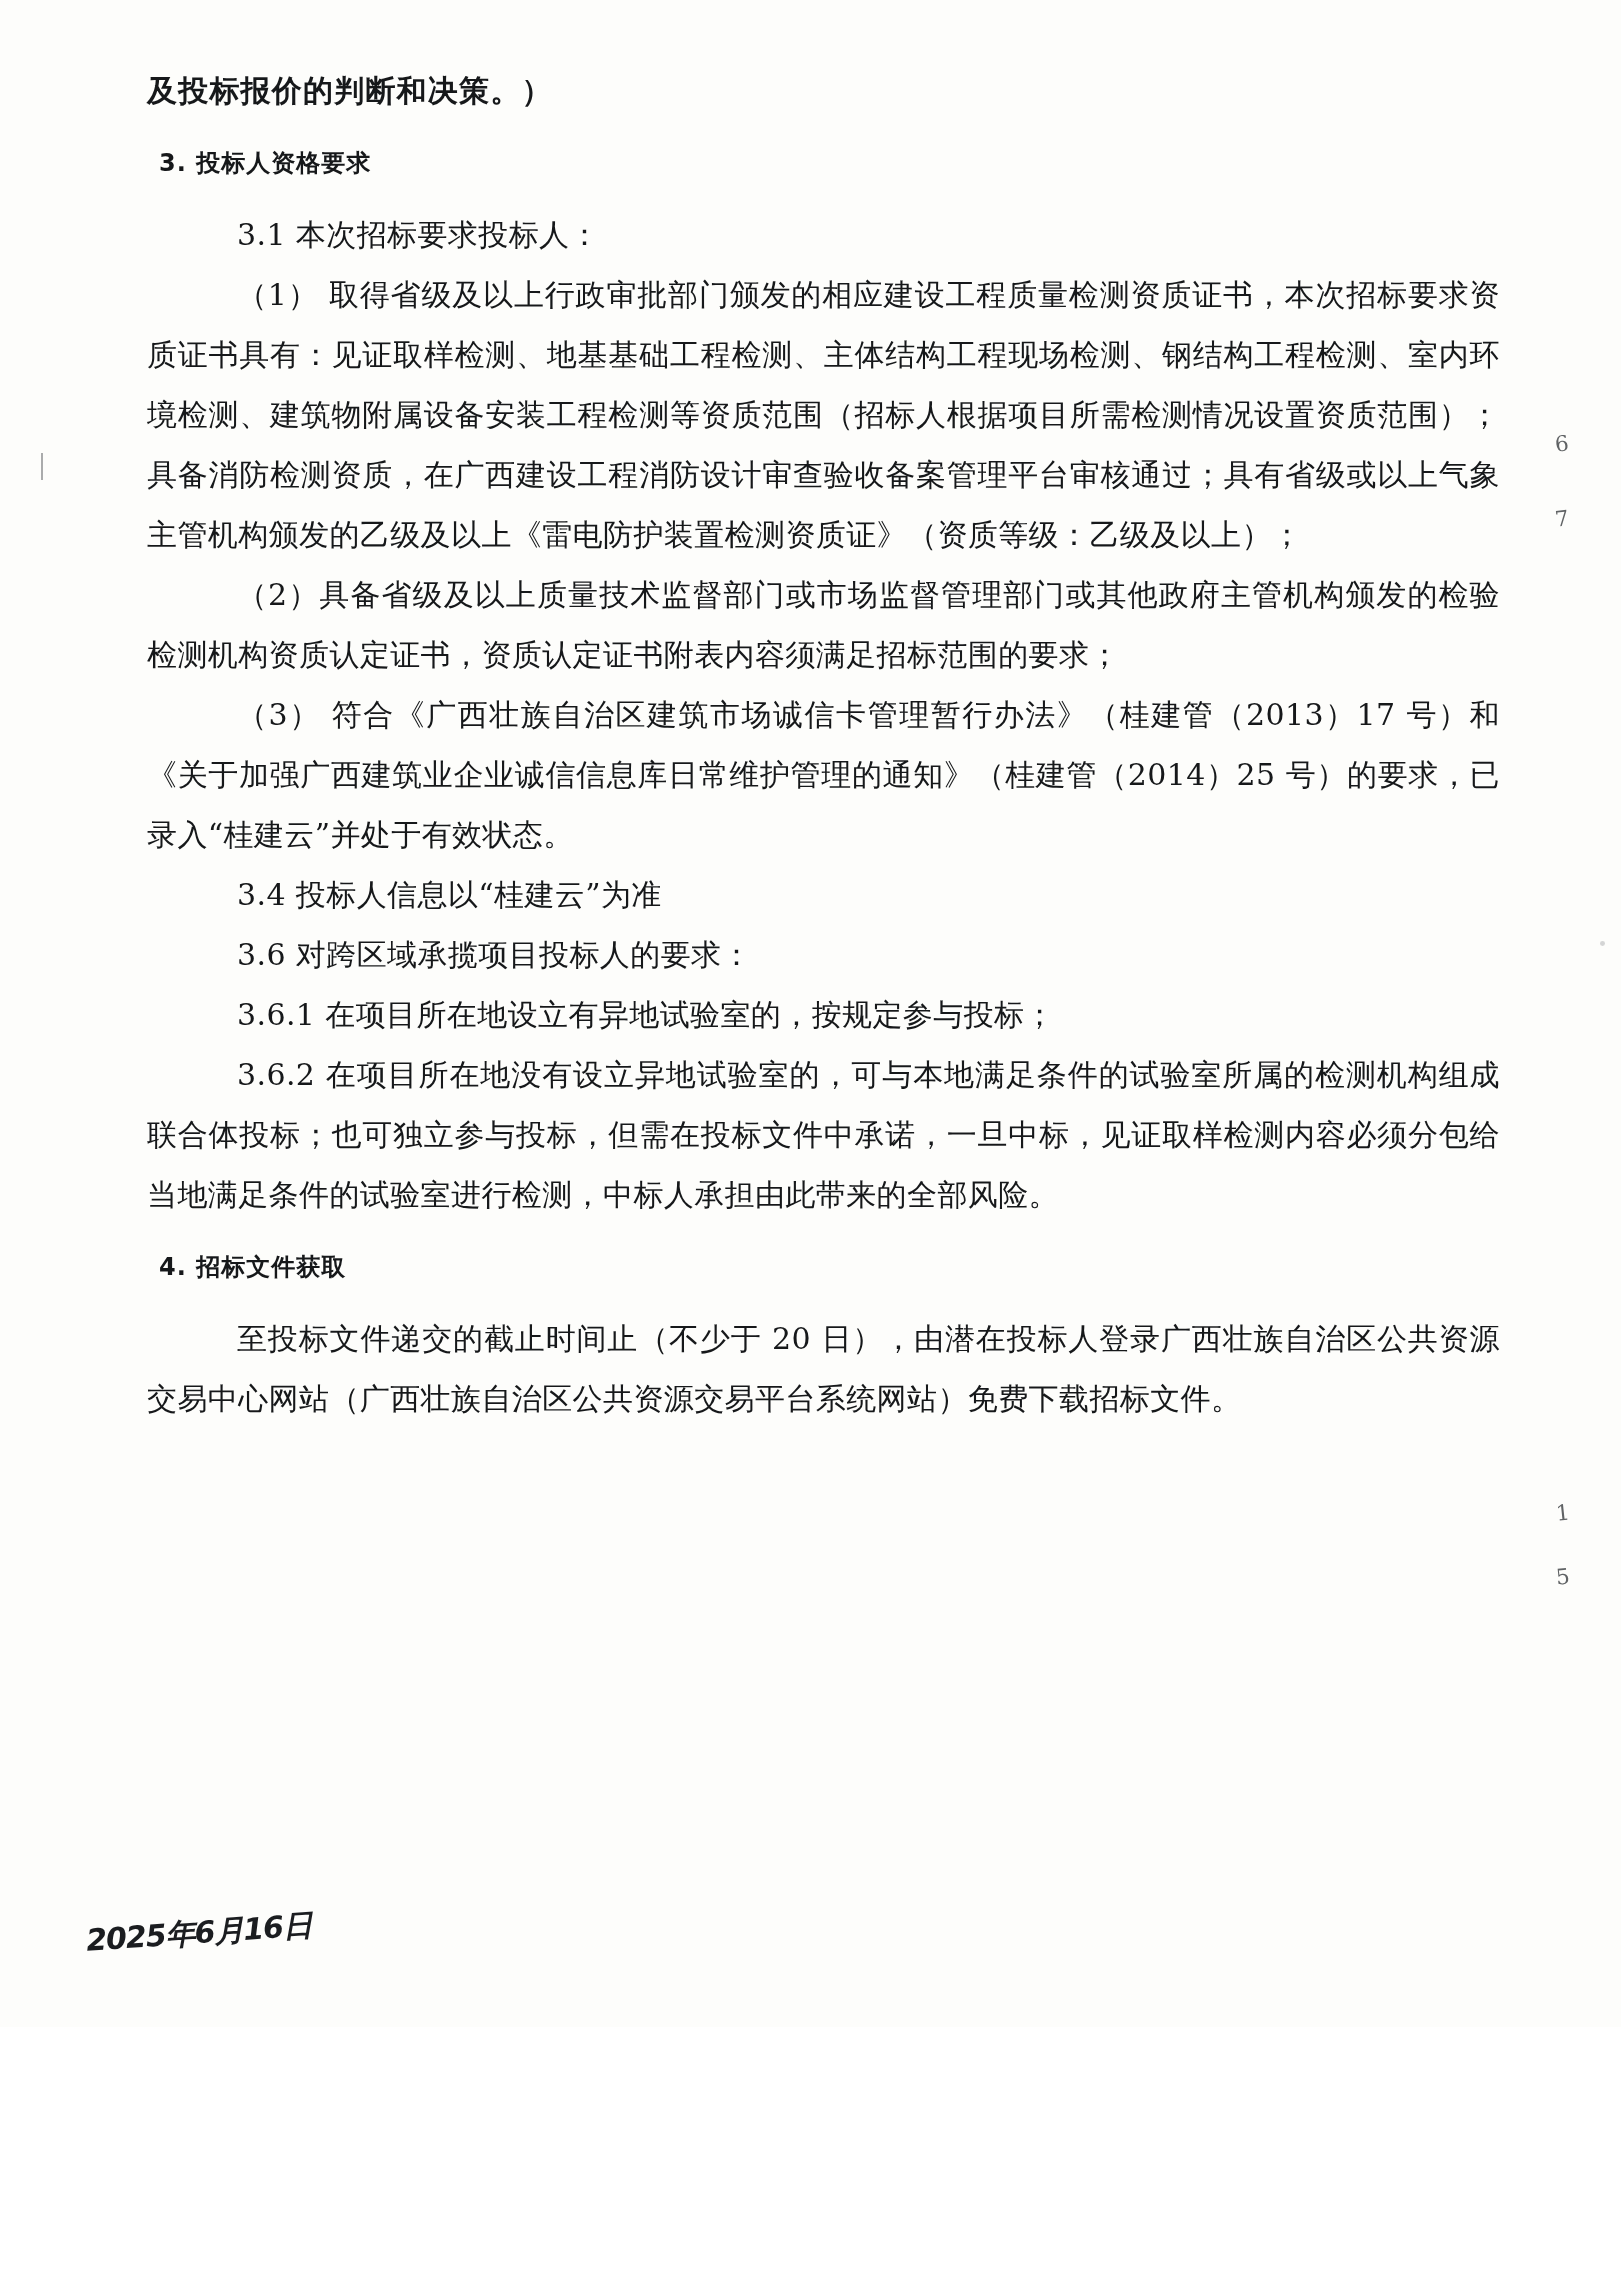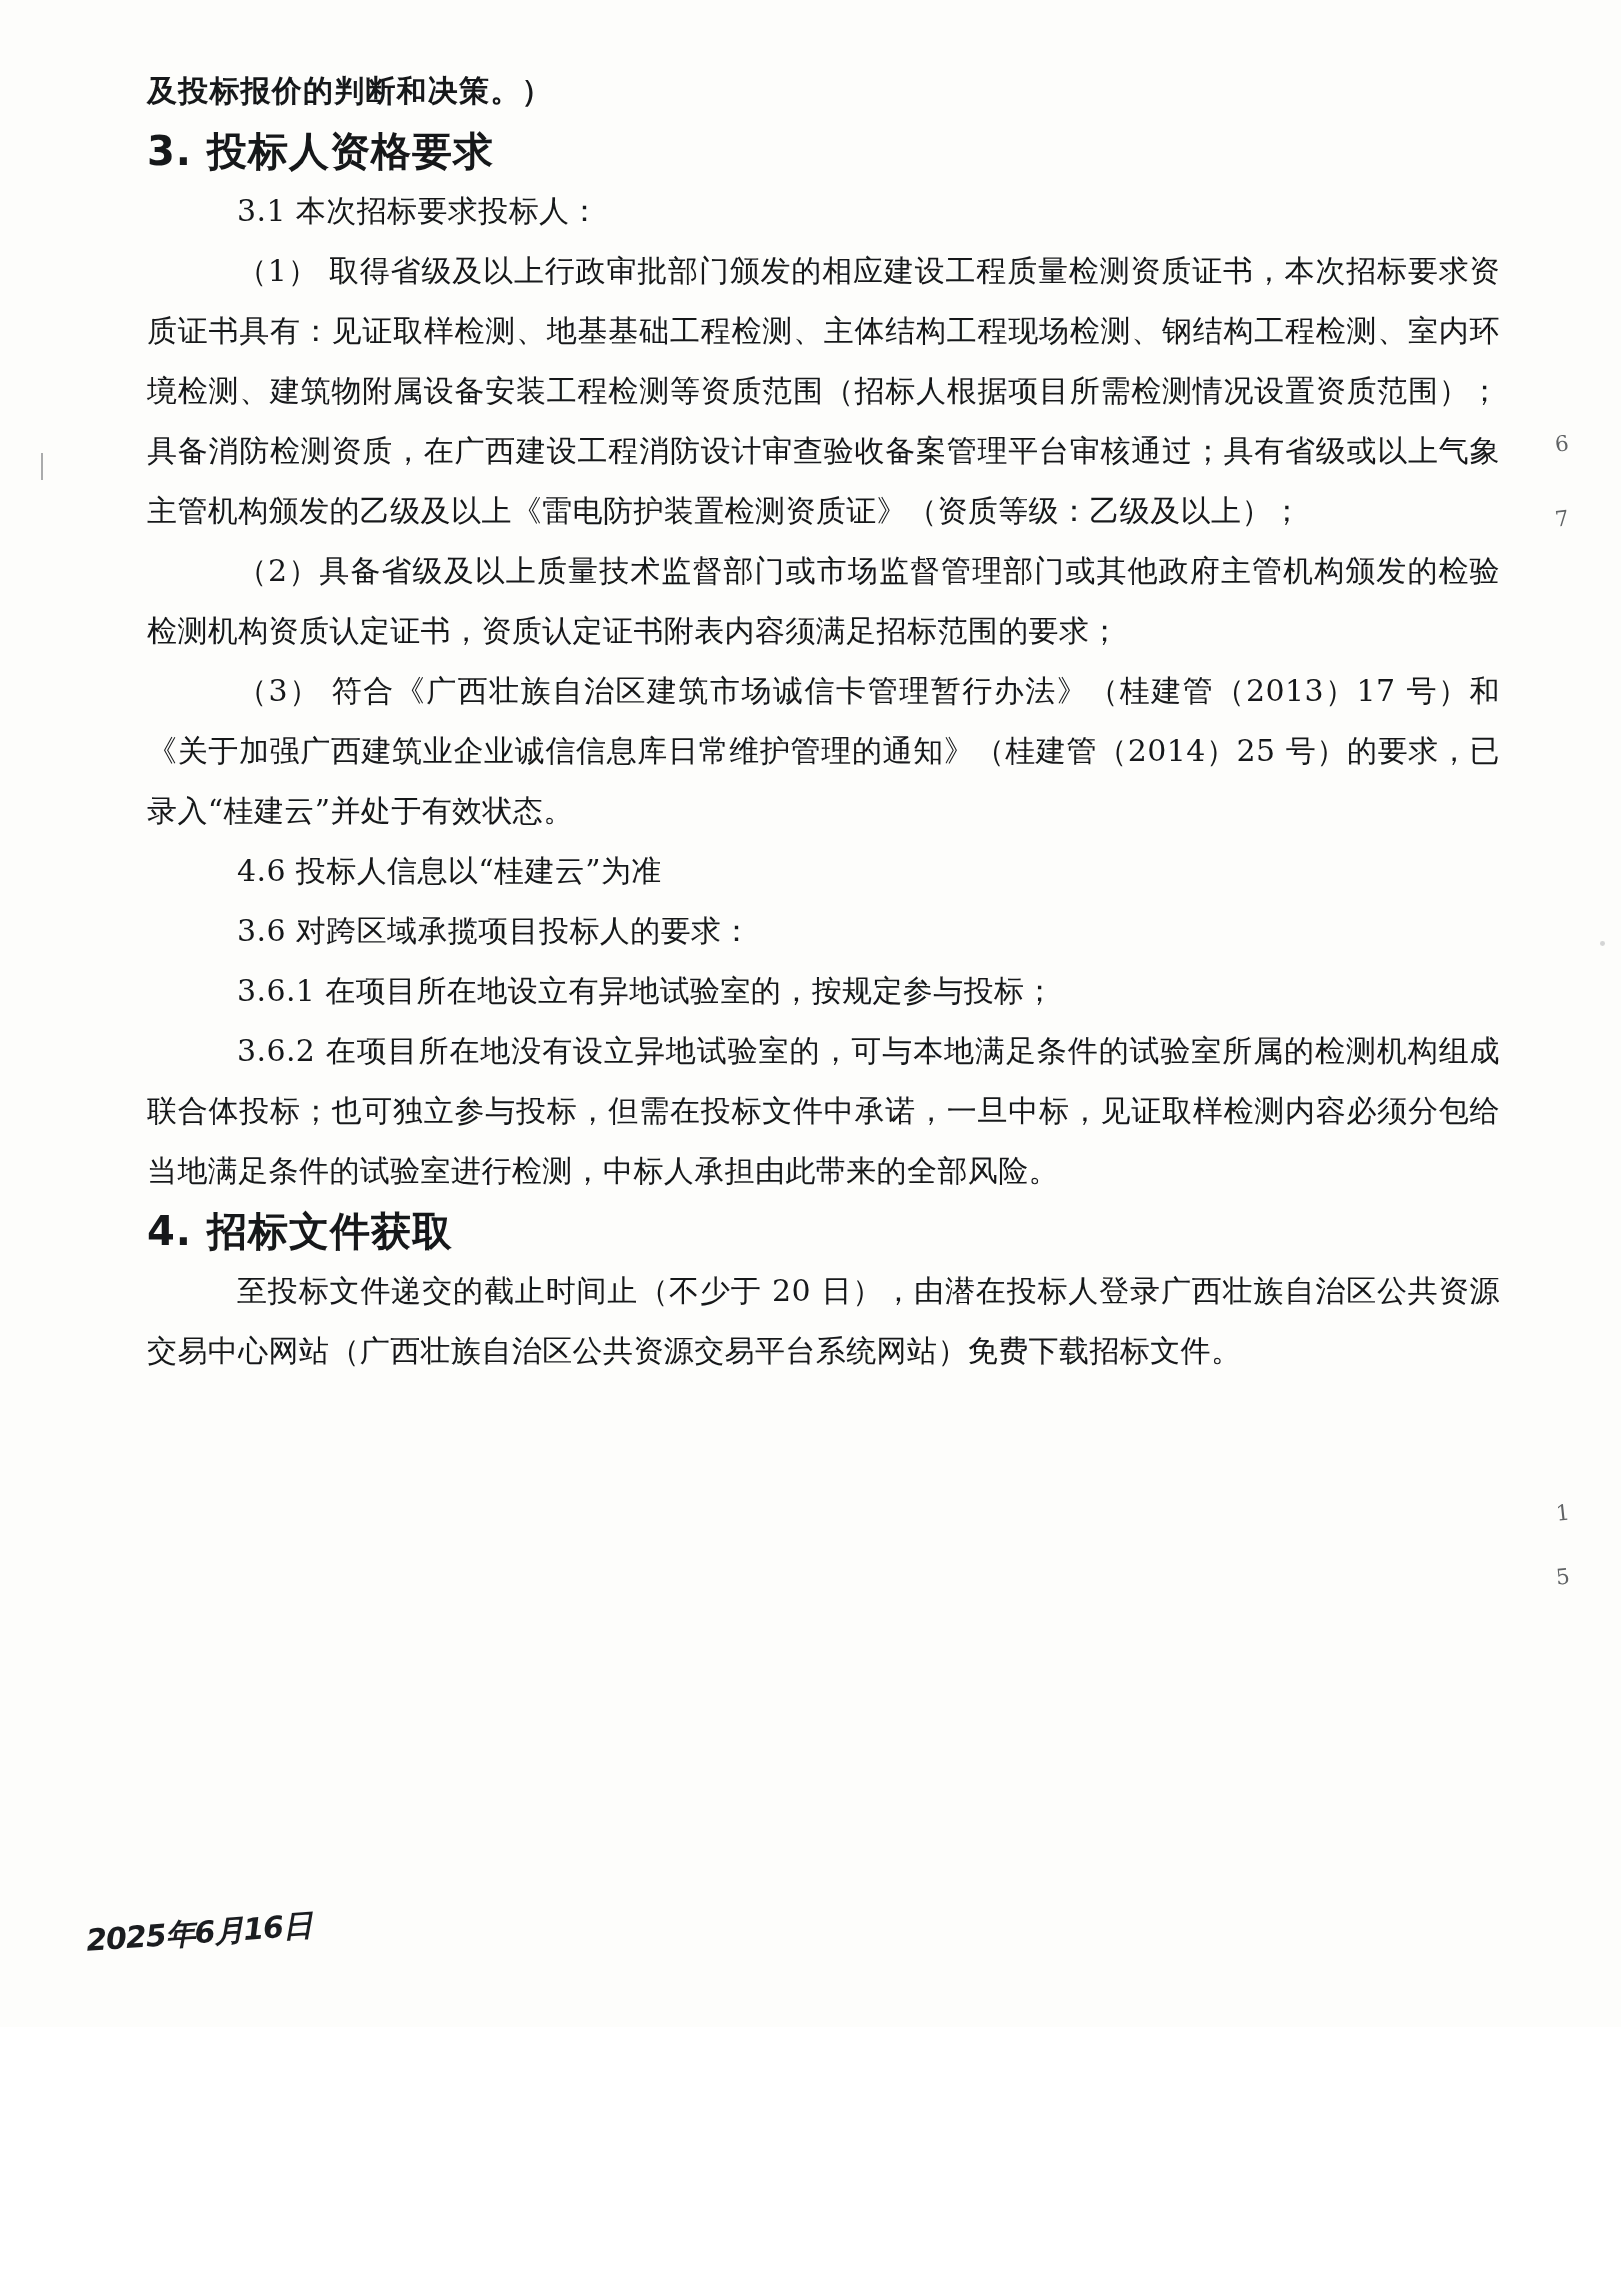--- a/index.html
+++ b/index.html
@@ -32,26 +32,26 @@
     word-break: break-all;
   }
   .bold {
     font-weight: 700;
     font-family: "DejaVu Sans", "Liberation Sans", sans-serif;
     letter-spacing: 1.2px;
   }
   .indent1 { text-indent: 0; }
   .indent2 { text-indent: 90px; }
   .heading {
-    font-size: 40px;
+    font-size: 24px;
     line-height: 60px;
     font-weight: 700;
     font-family: "DejaVu Sans", "Liberation Sans", sans-serif;
     letter-spacing: 1px;
-    margin: 0;
+    margin: 12px;
   }
 
   
   .edge-mark {
     position: absolute;
     background: #8d8f91;
     opacity: 0.75;
   }
   .margin-glyph {
     position: absolute;
@@ -95,21 +95,21 @@
     <p class="p indent2">3.1 本次招标要求投标人：</p>
 
     <p class="p indent2">（1） 取得省级及以上行政审批部门颁发的相应建设工程质量检测资质证书，本次招标要求资质证书具有：见证取样检测、地基基础工程检测、主体结构工程现场检测、钢结构工程检测、室内环境检测、建筑物附属设备安装工程检测等资质范围（招标人根据项目所需检测情况设置资质范围）；具备消防检测资质，在广西建设工程消防设计审查验收备案管理平台审核通过；具有省级或以上气象主管机构颁发的乙级及以上《雷电防护装置检测资质证》（资质等级：乙级及以上）；</p>
 
     <p class="p indent2">（2）具备省级及以上质量技术监督部门或市场监督管理部门或其他政府主管机构颁发的检验检测机构资质认定证书，资质认定证书附表内容须满足招标范围的要求；</p>
 
     <p class="p indent2">（3） 符合《广西壮族自治区建筑市场诚信卡管理暂行办法》（桂建管（2013）17 号）和《关于加强广西建筑业企业诚信信息库日常维护管理的通知》（桂建管（2014）25 号）的要求，已录入“桂建云”并处于有效状态。</p>
 
 
 
-    <p class="p indent2">4.6 投标人信息以“桂建云”为准</p>
+    <p class="p indent2">3.4 投标人信息以“桂建云”为准</p>
 
 
     <p class="p indent2">3.6 对跨区域承揽项目投标人的要求：</p>
 
 
     <p class="p indent2">3.6.1 在项目所在地设立有异地试验室的，按规定参与投标；</p>
 
     <p class="p indent2">3.6.2 在项目所在地没有设立异地试验室的，可与本地满足条件的试验室所属的检测机构组成联合体投标；也可独立参与投标，但需在投标文件中承诺，一旦中标，见证取样检测内容必须分包给当地满足条件的试验室进行检测，中标人承担由此带来的全部风险。</p>
 
 

